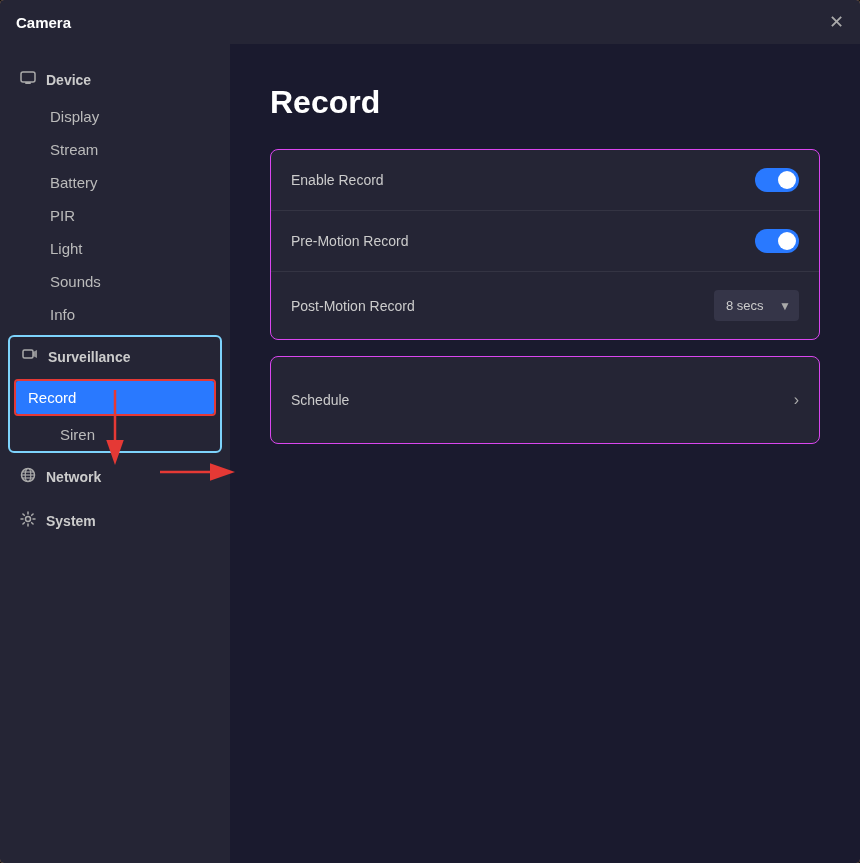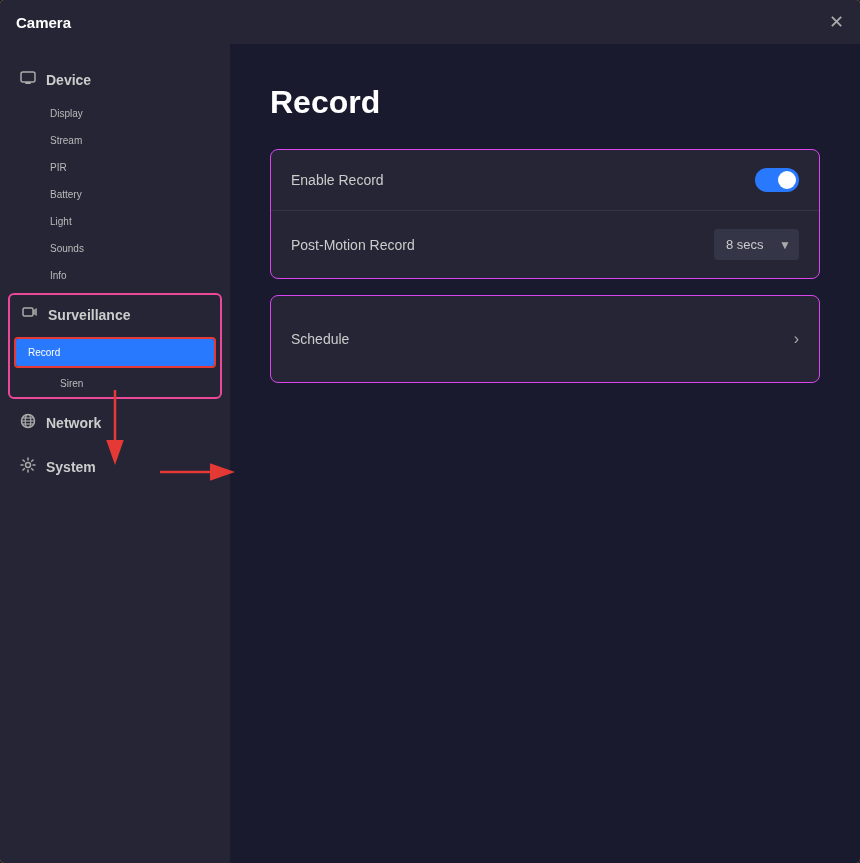--- a/index.html
+++ b/index.html
@@ -74,21 +74,21 @@
     .sidebar-section-header .section-icon {
       font-size: 16px;
       color: #aaa;
     }
     .sidebar-items {
       padding-left: 0;
     }
     .sidebar-item {
       padding: 8px 20px 8px 50px;
       color: #bbb;
-      font-size: 10px;
+      font-size: 15px;
       cursor: pointer;
       display: block;
     }
     .sidebar-item.active {
       background: #2979ff;
       color: #fff;
       border-radius: 4px;
       margin: 0 8px;
       padding: 8px 12px 8px 42px;
     }
@@ -216,29 +216,29 @@
             <svg width="16" height="16" viewBox="0 0 16 16" fill="currentColor" style="color:#aaa">
               <rect x="1" y="2" width="14" height="10" rx="2" fill="none" stroke="currentColor" stroke-width="1.5"></rect>
               <rect x="5" y="12" width="6" height="2" rx="1"></rect>
             </svg>
           </span>
           <span>Device</span>
         </div>
         <div class="sidebar-items">
           <span class="sidebar-item">Display</span>
           <span class="sidebar-item">Stream</span>
+          <span class="sidebar-item">Battery</span>
           <span class="sidebar-item">PIR</span>
-          <span class="sidebar-item">Battery</span>
           <span class="sidebar-item">Light</span>
           <span class="sidebar-item">Sounds</span>
           <span class="sidebar-item">Info</span>
         </div>
       </div>
 
-      <div class="sidebar-section" style="border:2px solid #ec4899; border-radius:6px; margin:4px 8px;">
+      <div class="sidebar-section" style="border:2px solid #7dd3fc; border-radius:6px; margin:4px 8px;">
         <div class="sidebar-section-header" style="padding:10px 12px;">
           <span class="section-icon">
             <svg width="16" height="16" viewBox="0 0 16 16" fill="currentColor" style="color:#aaa">
               <rect x="1" y="3" width="10" height="8" rx="1.5" fill="none" stroke="currentColor" stroke-width="1.5"></rect>
               <polygon points="11,5 15,3 15,11 11,9" fill="currentColor" opacity="0.8"></polygon>
             </svg>
           </span>
           <span>Surveillance</span>
         </div>
         <div class="sidebar-items">
@@ -286,20 +286,27 @@
       <div class="card highlighted">
         <div class="card-row">
           <span class="card-row-label">Enable Record</span>
           <label class="toggle">
             <input type="checkbox" checked="" style="">
             <span class="toggle-slider"></span>
           </label>
         </div>
 
 
+        <div class="card-row">
+          <span class="card-row-label">Pre-Motion Record</span>
+          <label class="toggle">
+            <input type="checkbox" checked="" style="">
+            <span class="toggle-slider"></span>
+          </label>
+        </div>
 
         <div class="card-row">
           <span class="card-row-label">Post-Motion Record</span>
           <div class="select-container">
             <select class="dropdown-select">
               <option>2 secs</option>
               <option>4 secs</option>
               <option>6 secs</option>
               <option selected="">8 secs</option>
               <option>10 secs</option>

